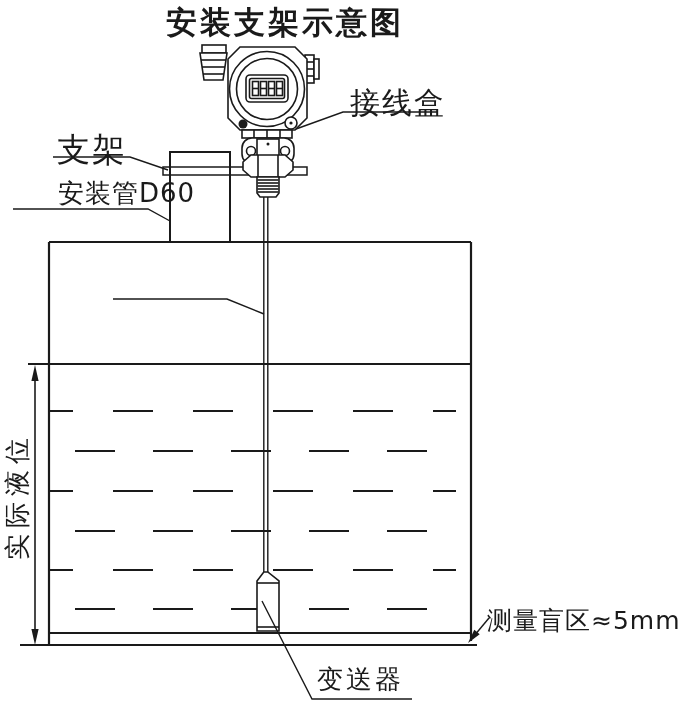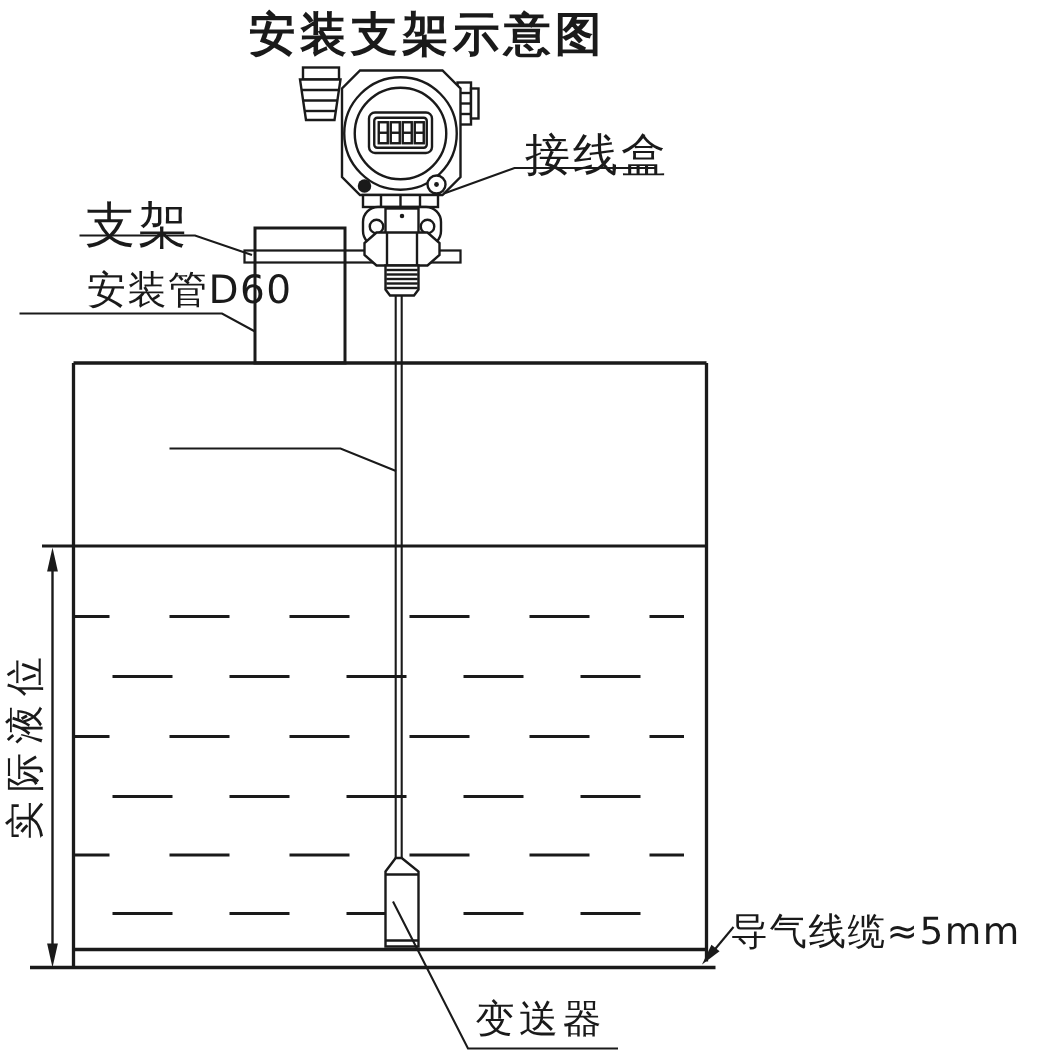--- a/index.html
+++ b/index.html
@@ -168,17 +168,17 @@
 
   <div class="lbl jb">接线盒</div>
 
   <div class="lbl brk">支架</div>
 
   <div class="lbl pipe">安装管D60</div>
 
 
   <div class="lbl level">实际液位</div>
 
-  <div class="lbl blind">导气线缆≈5mm</div>
+  <div class="lbl blind">测量盲区≈5mm</div>
 
   <div class="lbl probe">变送器</div>
 
 </div>
 
 </body></html>

